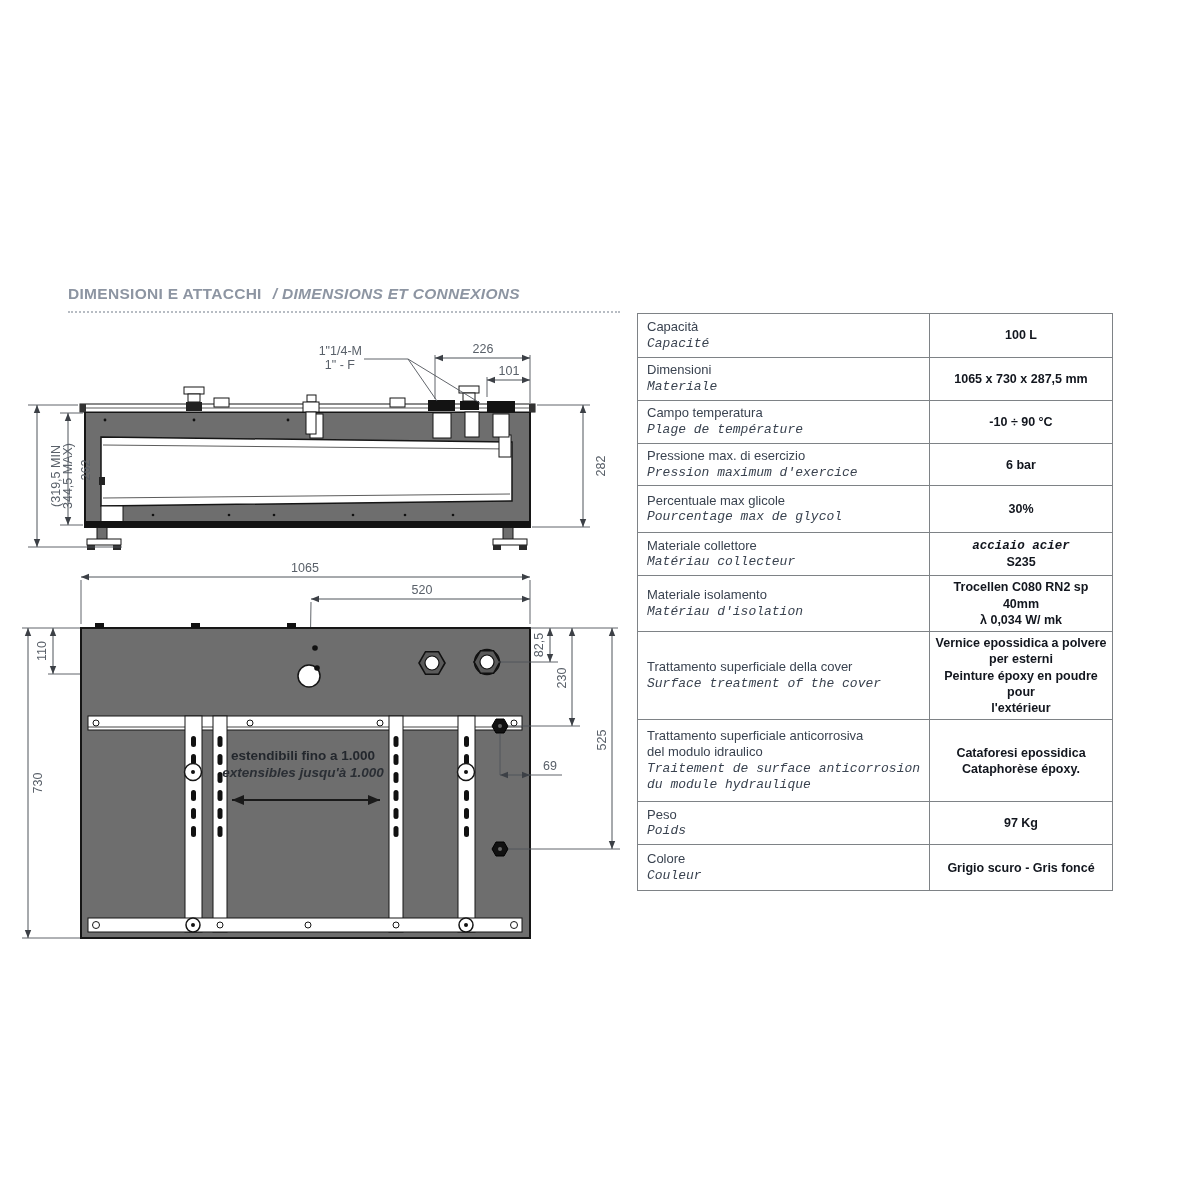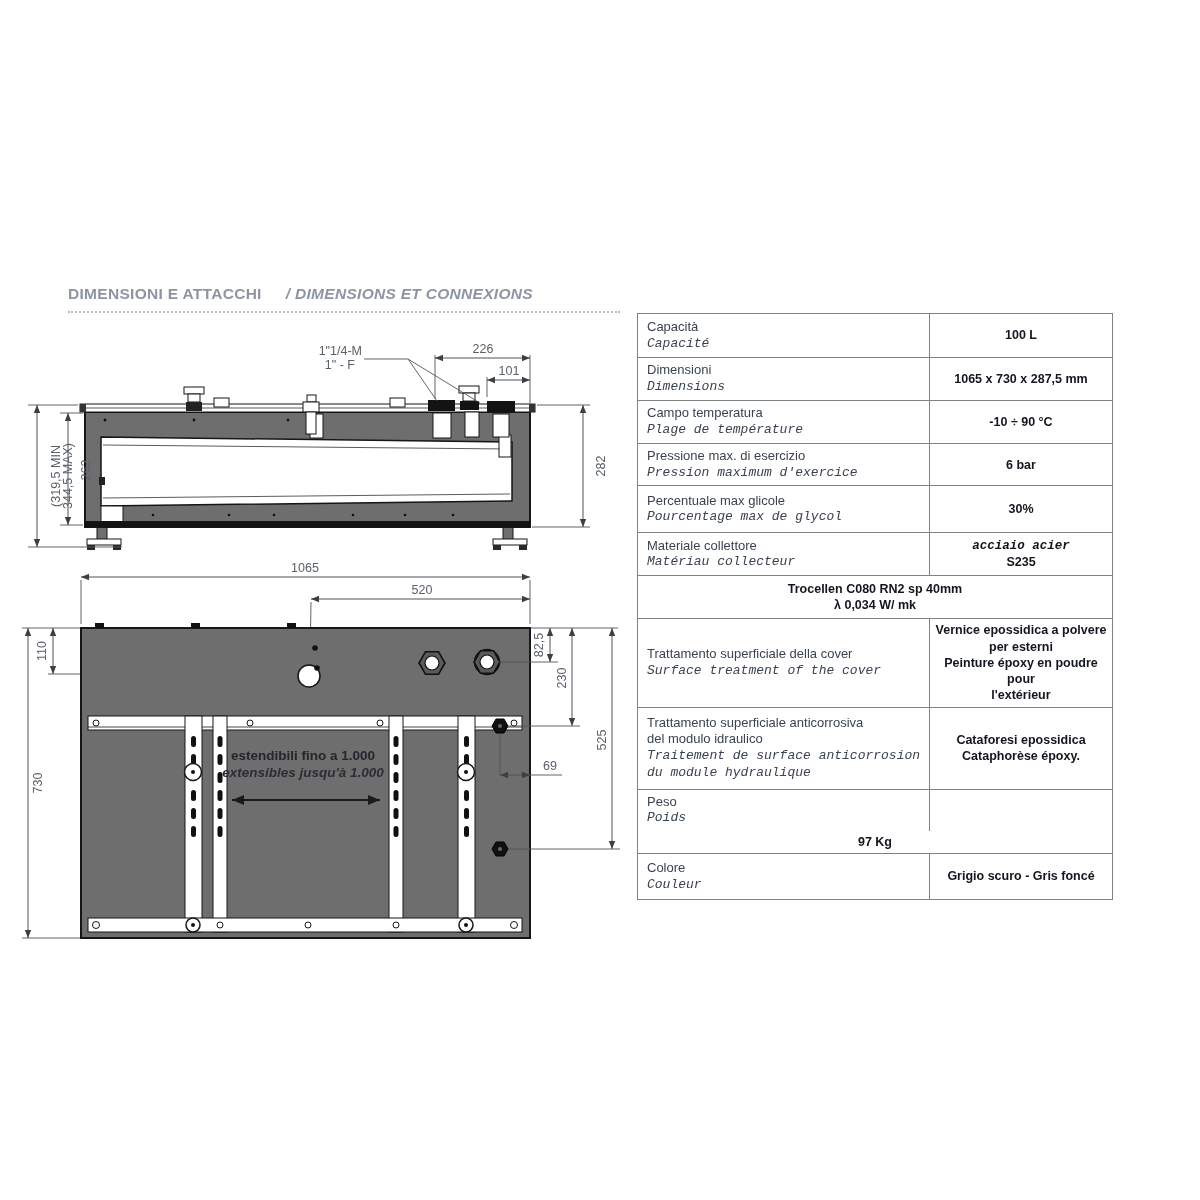--- a/index.html
+++ b/index.html
@@ -1,21 +1,21 @@
 <!DOCTYPE html>
 <html style="--drawing_fill: #6e6e6e; --title: #8d95a2; --label_text: #3a4350; --value_text: #12161e; --table_border: #7e8286; --dim_text: #596069;"><head>
 <meta charset="utf-8">
 <style>
   html,body{margin:0;padding:0;background:#fff;}
   .page{position:relative;width:1200px;height:1200px;background:#fff;overflow:hidden;
         font-family:"Liberation Sans",sans-serif;}
   
   .title{position:absolute;left:68px;top:285px;font-size:15.5px;font-weight:bold;
          color:var(--title,#8d95a2);letter-spacing:.3px;white-space:nowrap;}
-  .title .fr{font-style:italic;margin-left:24px;}
+  .title .fr{font-style:italic;margin-left:11px;}
   .rule{position:absolute;left:68px;top:311px;width:552px;height:0;
         border-top:2px dotted #b7bcc3;}
   
   .spec-table{position:absolute;left:637px;top:313px;width:476px;
               border:1px solid var(--table_border,#7e8286);box-sizing:border-box;}
   .trow{display:flex;border-bottom:1px solid var(--table_border,#7e8286);box-sizing:border-box;}
   .trow:last-child{border-bottom:none;}
   .tlabel{width:292px;box-sizing:border-box;border-right:1px solid var(--table_border,#7e8286);
           padding:4px 6px 4px 9px;display:flex;flex-direction:column;justify-content:center;
           color:var(--label_text,#3a4350);font-size:13px;line-height:1.28;}
@@ -332,21 +332,21 @@
           <div>Capacità</div>
           <div class="it">Capacité</div>
         </div>
         <div class="tvalue">
           <div>100 L</div>
         </div>
       </div>
       <div class="trow" style="min-height: 43px;">
         <div class="tlabel">
           <div>Dimensioni</div>
-          <div class="it">Dimensions</div>
+          <div class="it">Materiale</div>
         </div>
         <div class="tvalue">
           <div>1065 x 730 x 287,5 mm</div>
         </div>
       </div>
       <div class="trow" style="min-height: 43px;">
         <div class="tlabel">
           <div>Campo temperatura</div>
           <div class="it">Plage de température</div>
         </div>
@@ -376,20 +376,24 @@
         <div class="tlabel">
           <div>Materiale collettore</div>
           <div class="it">Matériau collecteur</div>
         </div>
         <div class="tvalue">
           <div class="it">acciaio acier</div>
           <div>S235</div>
         </div>
       </div>
       <div class="trow" style="min-height: 43px;">
+        <div class="tlabel">
+          <div>Materiale isolamento</div>
+          <div class="it">Matériau d'isolation</div>
+        </div>
         <div class="tvalue">
           <div>Trocellen C080 RN2 sp 40mm</div>
           <div>λ 0,034 W/ mk</div>
         </div>
       </div>
       <div class="trow" style="min-height: 65px;">
         <div class="tlabel">
           <div>Trattamento superficiale della cover</div>
           <div class="it">Surface treatment of the cover</div>
         </div>
@@ -404,21 +408,21 @@
           <div>Trattamento superficiale anticorrosiva</div>
           <div>del modulo idraulico</div>
           <div class="it">Traitement de surface anticorrosion</div>
           <div class="it">du module hydraulique</div>
         </div>
         <div class="tvalue">
           <div>Cataforesi epossidica</div>
           <div>Cataphorèse époxy.</div>
         </div>
       </div>
-      <div class="trow" style="min-height: 43px; flex-direction: column;">
+      <div class="trow" style="min-height: 43px;">
         <div class="tlabel">
           <div>Peso</div>
           <div class="it">Poids</div>
         </div>
         <div class="tvalue">
           <div>97 Kg</div>
         </div>
       </div>
       <div class="trow" style="min-height: 45px;">
         <div class="tlabel">

